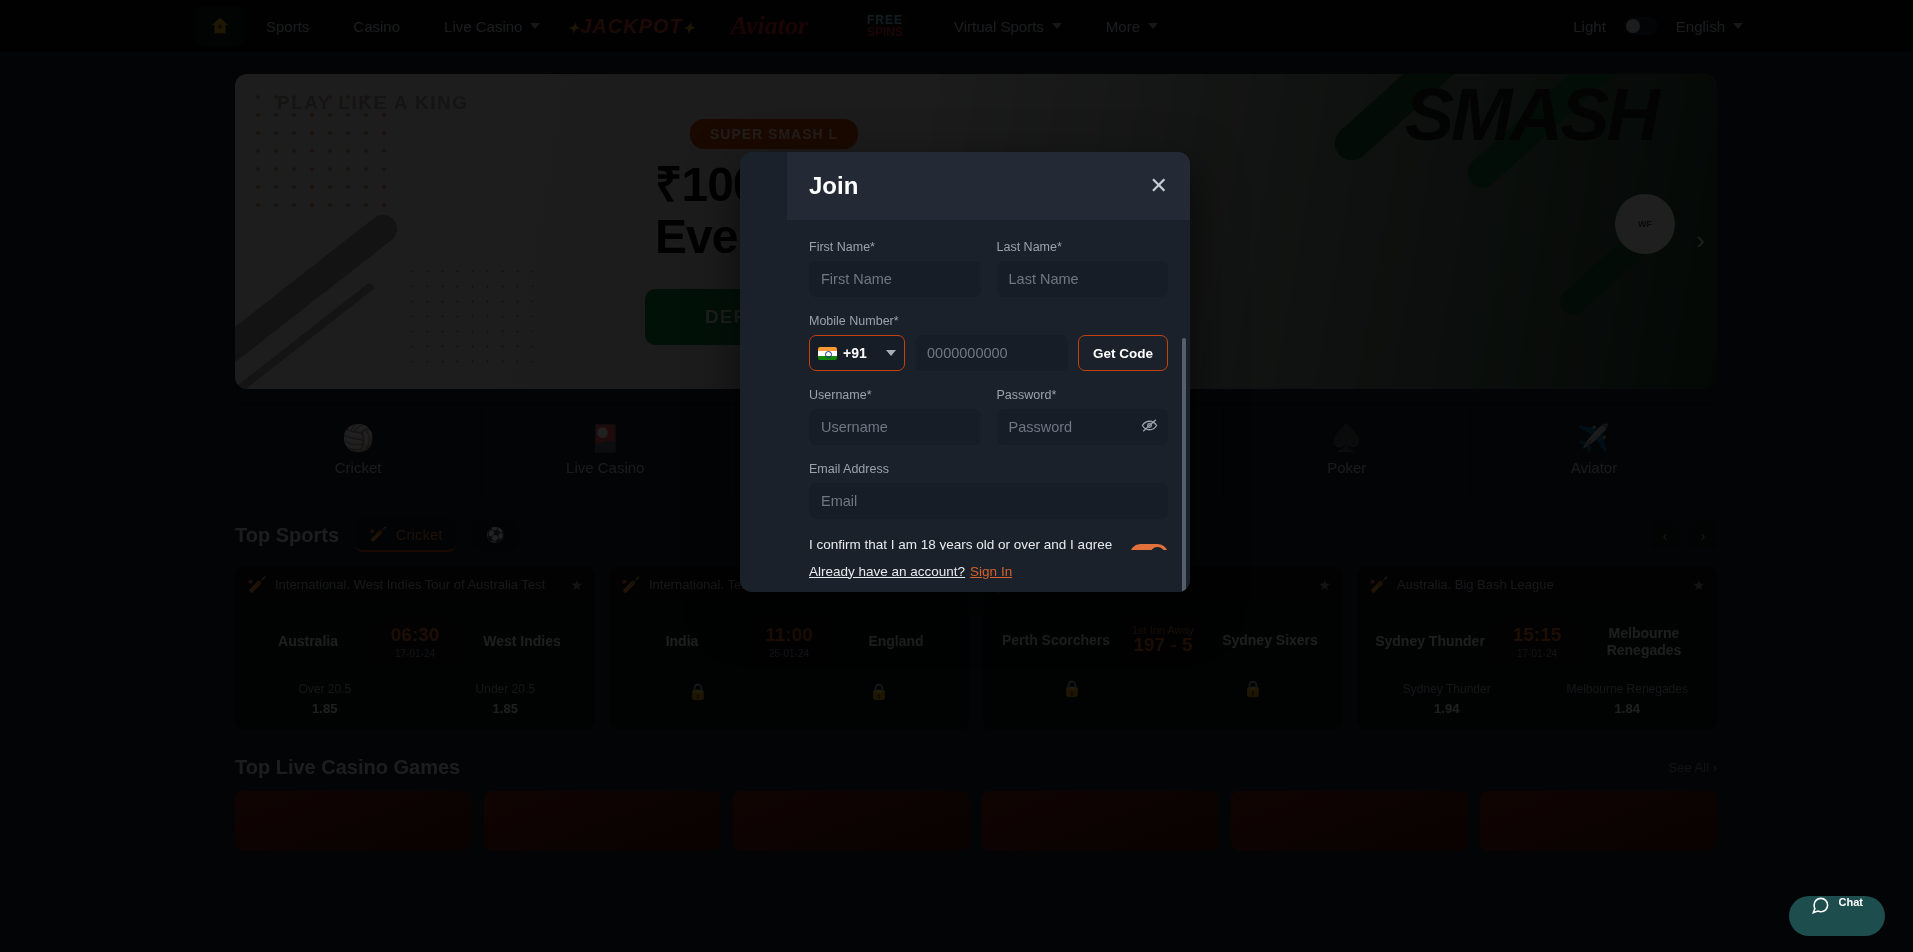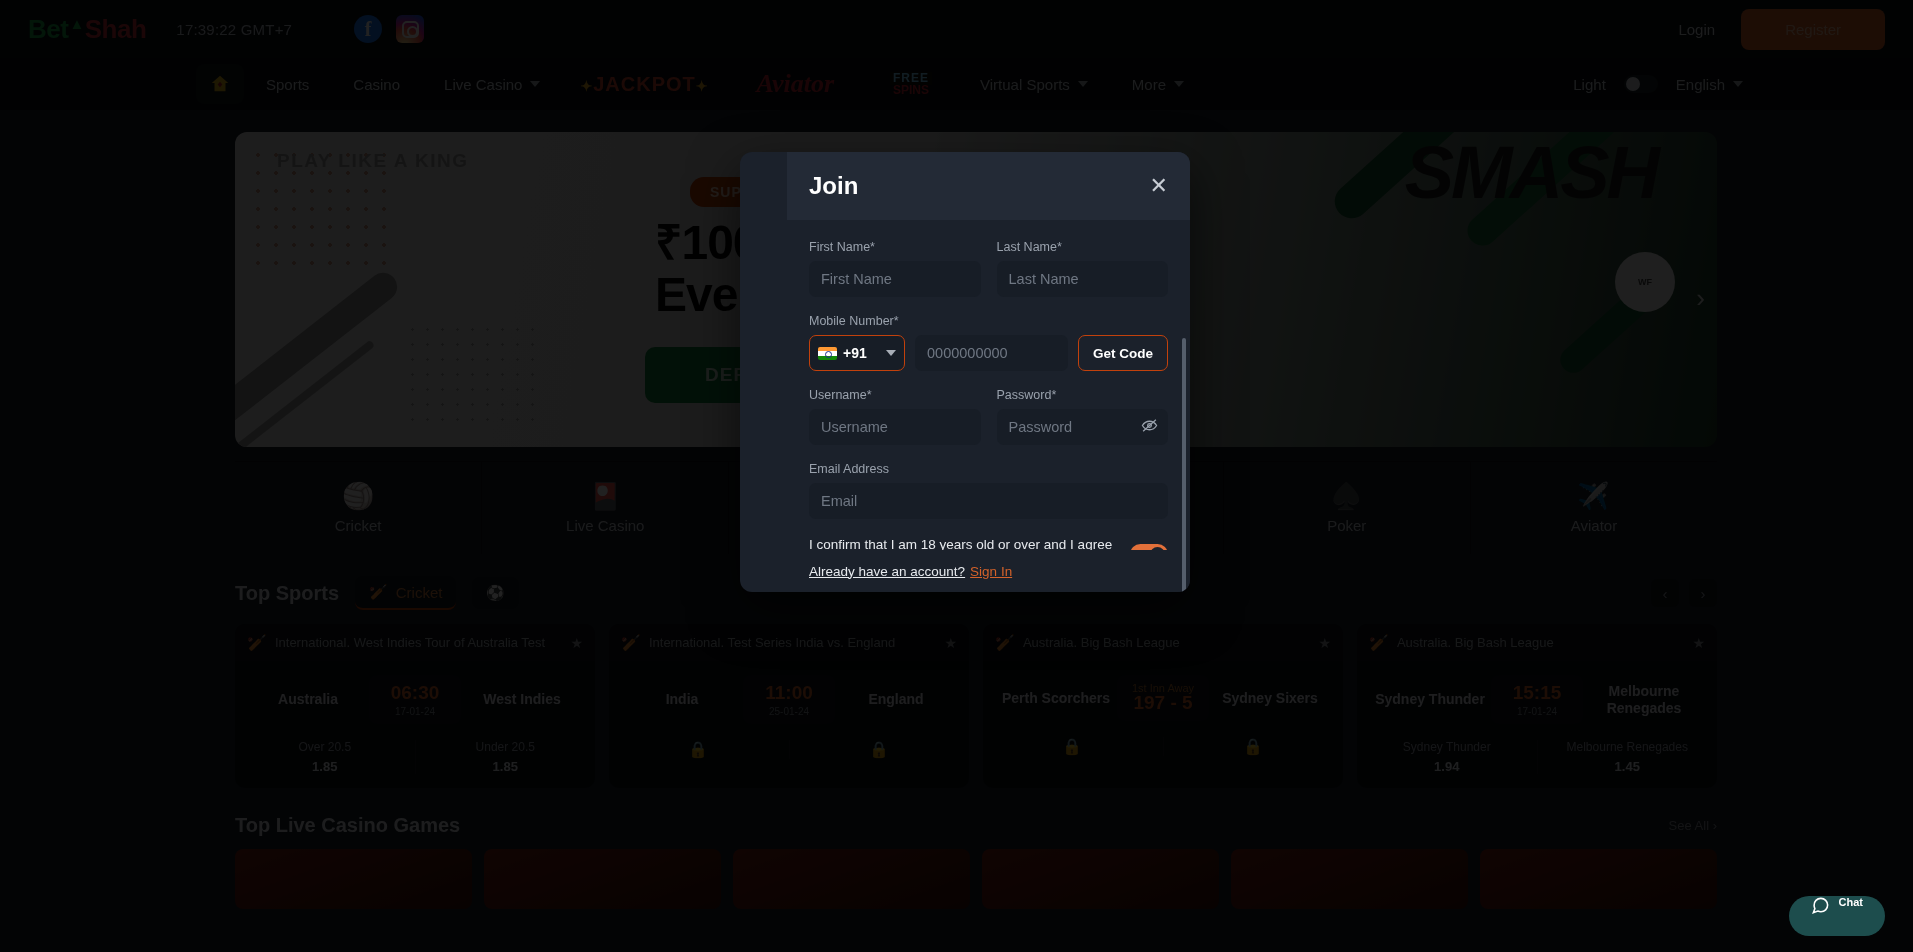--- a/index.html
+++ b/index.html
@@ -29,21 +29,21 @@
   .soc.ig .camera::after { content:''; position:absolute; width:7px;height:7px;border:2px solid #fff;border-radius:50%; left:3px; top:3px;}
   .topbar-right { margin-left:auto; display:flex; align-items:center; gap: 26px; }
   .login-link { color:#cfd4da; font-size:15px; }
   .register-btn { background:#d4622a; color:#f0b896; font-size:15px; padding:12px 44px; border-radius:8px; }
 
   
   .navrow { height: 52px; background:#0a0d11; display:flex; align-items:center; padding:0 0 0 196px; position:relative;}
   .nav-home { width:48px;height:40px; background:#12161c; border-radius:8px; display:flex;align-items:center;justify-content:center; }
   .nav-item { color:#c9ced6; font-size:15px; padding:0 22px; display:flex; align-items:center; gap:8px; white-space:nowrap;}
   .caret { width:0;height:0;border-left:5px solid transparent;border-right:5px solid transparent;border-top:6px solid #a8aeb7; }
-  .jackpot { color:#d0472f; font-weight:bold; font-size:20px; letter-spacing:1px; margin:0 18px; position:relative;}
+  .jackpot { color:#d0472f; font-weight:bold; font-style:italic; font-size:20px; letter-spacing:1px; margin:0 5px; position:relative;}
   .jackpot .star { color:#e0a320; font-size:14px; }
   .aviator { color:#c2232f; font-style:italic; font-weight:bold; font-size:26px; margin:0 30px; font-family:"Liberation Serif",serif;}
   .freespins { margin:0 26px; display:flex;flex-direction:column;align-items:center; line-height:.95; }
   .freespins .l1 { color:#7dd3fc; font-size:12px;font-weight:bold; letter-spacing:1px; background:#14110a; padding:1px 3px;}
   .freespins .l2 { color:#c2232f; font-size:12px;font-weight:bold; letter-spacing:0px;}
   .nav-right { margin-left:auto; display:flex; align-items:center; gap:18px; padding-right:170px;}
   .light-label { color:#c9ced6; font-size:15px;}
   .toggle-theme { width:34px;height:18px;background:#1a1f27;border-radius:10px; position:relative;}
   .toggle-theme::after{content:'';position:absolute;width:14px;height:14px;border-radius:50%;background:#cfd3da;left:2px;top:2px;}
   .lang { color:#c9ced6;font-size:15px;display:flex;align-items:center;gap:8px;}
@@ -140,38 +140,20 @@
   
   .chat { position:absolute; right:28px; bottom:16px; background:#1d4d4d; border-radius:22px; height:40px; display:flex;gap:9px; padding:0 22px; color:#fff; font-size:11px; font-weight:bold;}
 </style>
 </head>
 <body>
 
 <div id="root">
 
   <div id="page">
 
-    <div class="topbar">
-      <div class="logo">
-        <span class="bet">Bet</span>
-        <span class="mark">▲</span>
-        <span class="shah">Shah</span>
-      </div>
-      <div class="clock">17:39:22 GMT+7</div>
-      <div class="socials">
-        <div class="soc fb">f</div>
-        <div class="soc ig">
-            <div class="camera"></div>
-          </div>
-      </div>
-      <div class="topbar-right">
-        <div class="login-link">Login</div>
-        <div class="register-btn">Register</div>
-      </div>
-    </div>
 
     <div class="navrow">
       <div class="nav-home">
         <svg width="22" height="22" viewBox="0 0 24 24">
             <path d="M12 3 3 11h3v9h12v-9h3z" fill="#e0b01a"></path>
             <path d="M12 9.5 9.5 12.5 12 15.5 14.5 12.5z" fill="#b3202b"></path>
           </svg>
       </div>
       <div class="nav-item">
           <span>Sports</span>
@@ -357,21 +339,21 @@
           </div>
           <div class="team">Melbourne Renegades</div>
         </div>
         <div class="card-odds">
           <div class="odd">
               <div class="n">Sydney Thunder</div>
               <div class="v">1.94</div>
             </div>
           <div class="odd">
               <div class="n">Melbourne Renegades</div>
-              <div class="v">1.45</div>
+              <div class="v">1.84</div>
             </div>
         </div>
       </div>
 
     </div>
 
     <div class="bottom-head">
       <div class="section-title">Top Live Casino Games</div>
       <div class="see-all"><span>See All</span> ›</div>
     </div>

